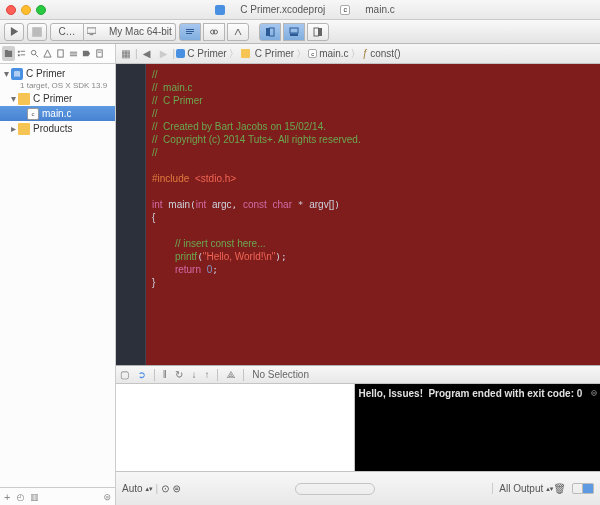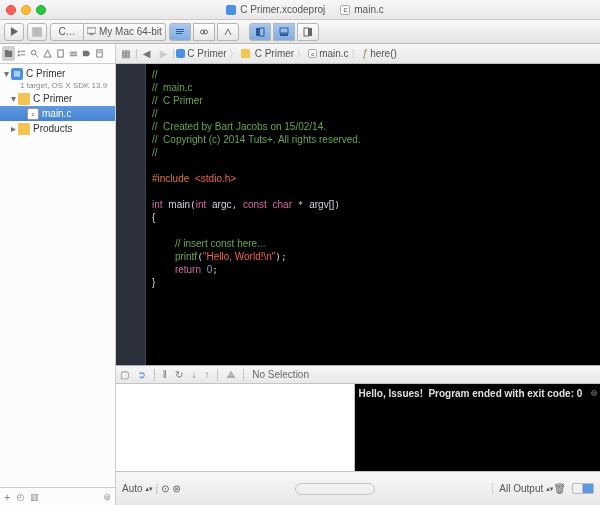--- a/index.html
+++ b/index.html
@@ -2,21 +2,21 @@
 <html><head>
 <meta charset="utf-8">
 <style>
 * { margin:0; padding:0; box-sizing:border-box; font-family:"Lucida Grande","Helvetica Neue",Arial,sans-serif; font-size:10px; }
 body { width:600px; height:505px; background:#ececec; overflow:hidden; display:flex; flex-direction:column; }
 .titlebar { height:20px; background:linear-gradient(#f7f7f7,#e8e8e8); border-bottom:1px solid #c9c9c9; display:flex; align-items:center; padding:0 6px; }
 .traffic { display:flex; gap:5px; margin-right:10px; }
 .tl { width:10px; height:10px; border-radius:50%; }
 .tl.r{background:#ff5f57;border:1px solid #e14138}.tl.y{background:#ffbd2e;border:1px solid #e1a325}.tl.g{background:#28c940;border:1px solid #1fa833}
 .title-center{flex:1;display:flex;justify-content:center;align-items:center;gap:15px;color:#555}
-.title-doc{display:flex;align-items:center;gap:4px}
+.title-doc{display:flex;align-items:center;gap:15px}
 .ico-xcode{width:10px;height:10px;background:#4a90e2;border-radius:2px;display:inline-block}
 .ico-c{width:10px;height:10px;background:#fff;border:1px solid #aaa;border-radius:2px;display:inline-flex;align-items:center;justify-content:center;font-size:7px;color:#333}
 .toolbar{height:24px;background:linear-gradient(#f9f9f9,#e4e4e4);border-bottom:1px solid #b9b9b9;display:flex;align-items:center;padding:0 4px;gap:3px}
 .tbtn{height:18px;min-width:20px;padding:0 3px;background:linear-gradient(#fdfdfd,#e8e8e8);border:1px solid #b5b5b5;border-radius:3px;display:flex;align-items:center;justify-content:center;color:#555;font-size:9px}
 .tbtn.play svg{width:9px;height:9px;fill:#666}
 .tbtn.stop{color:#999}
 .scheme-group{display:flex}
 .scheme-group .tbtn{border-radius:0}
 .scheme-group .tbtn:first-child{border-radius:3px 0 0 3px}
 .scheme-group .tbtn:last-child{border-radius:0 3px 3px 0;border-left:0}
@@ -49,21 +49,21 @@
 .nav-footer{height:18px;border-top:1px solid #ccc;display:flex;align-items:center;padding:0 4px;gap:6px;color:#888}
 .nav-footer .ficon{font-size:11px}
 .editor-col{flex:1;display:flex;flex-direction:column;min-width:0}
 .jumpbar{height:20px;background:linear-gradient(#f7f7f7,#e8e8e8);border-bottom:1px solid #c4c4c4;display:flex;align-items:center;padding:0 2px;gap:1px;color:#555}
 .jb-btn{width:16px;height:15px;display:flex;align-items:center;justify-content:center;color:#777;border-radius:2px}
 .jb-sep{color:#bbb}
 .breadcrumb{display:flex;align-items:center;gap:2px;font-size:9px;color:#555;overflow:hidden}
 .crumb{display:flex;align-items:center;gap:2px}
 .c-ang{color:#aaa}
 .editor-main{flex:1;display:flex;flex-direction:column;min-height:0}
-.code-area{flex:1;background:#000000;display:flex;min-height:0}
+.code-area{flex:1;background:#7f1d1d;display:flex;min-height:0}
 .gutter{width:30px;background:#2b303b;border-right:1px solid #3d4350}
 .code{flex:1;padding:4px 6px;font-family:Menlo,Monaco,monospace;font-size:9.5px;line-height:13px;color:#cdd3de;white-space:pre;overflow:hidden}
 .cm{color:#6aa84f}.kw{color:#d16ba5}.str{color:#f06553}.inc{color:#e07b3c}.fn{color:#6aa84f}.id{color:#cdd3de}.num{color:#8296c6}
 .debug-area{height:140px;display:flex;flex-direction:column;border-top:1px solid #b0b0b0}
 .debug-bar{height:18px;background:linear-gradient(#f7f7f7,#e8e8e8);border-bottom:1px solid #c4c4c4;display:flex;align-items:center;padding:0 4px;gap:8px;color:#777}
 .db-btn{display:flex;align-items:center;font-size:10px}
 .db-sep{width:1px;height:12px;background:#c4c4c4}
 .debug-panes{flex:1;display:flex;min-height:0}
 .vars-pane{flex:1;background:#fff;border-right:1px solid #c4c4c4}
 .console-pane{flex:1;background:#000;color:#e0e0e0;font-family:Menlo,Monaco,monospace;font-size:9px;padding:4px;line-height:12px;position:relative}
@@ -109,21 +109,21 @@
     </div>
   <div class="tbtn stop">
       <svg viewBox="0 0 10 10">
         <rect x="1" y="1" width="8" height="8" fill="#bbb"></rect>
       </svg>
     </div>
   <div class="scheme-group">
     <div class="tbtn" style="min-width:34px">
         <span>C…</span>
       </div>
-    <div class="tbtn" style="min-width:78px;gap:3px">
+    <div class="tbtn" style="min-width:78px;gap:13px">
         <svg width="9" height="9" viewBox="0 0 10 10">
           <rect x="0" y="1" width="10" height="6" fill="none" stroke="#777" stroke-width="1"></rect>
           <rect x="3" y="8" width="4" height="1" fill="#777"></rect>
         </svg>
         <span>My Mac 64-bit</span>
       </div>
   </div>
   <div class="seg-group">
     <div class="seg on">
         <svg viewBox="0 0 10 10">
@@ -266,21 +266,21 @@
             <span>C Primer</span>
           </span>
           <span class="c-ang">〉</span>
         <span class="crumb">
             <span class="ico-c" style="width:9px;height:9px;font-size:6px">c</span>
             <span>main.c</span>
           </span>
           <span class="c-ang">〉</span>
         <span class="crumb">
             <span style="color:#a17e3a">ƒ</span>
-            <span>here()</span>
+            <span>const()</span>
           </span>
       </div>
     </div>
 
     <div class="editor-main">
       <div class="code-area">
         <div class="gutter"></div>
         <div class="code"><span class="cm">//</span>
 <span class="cm">//  main.c</span>
 <span class="cm">//  C Primer</span>

